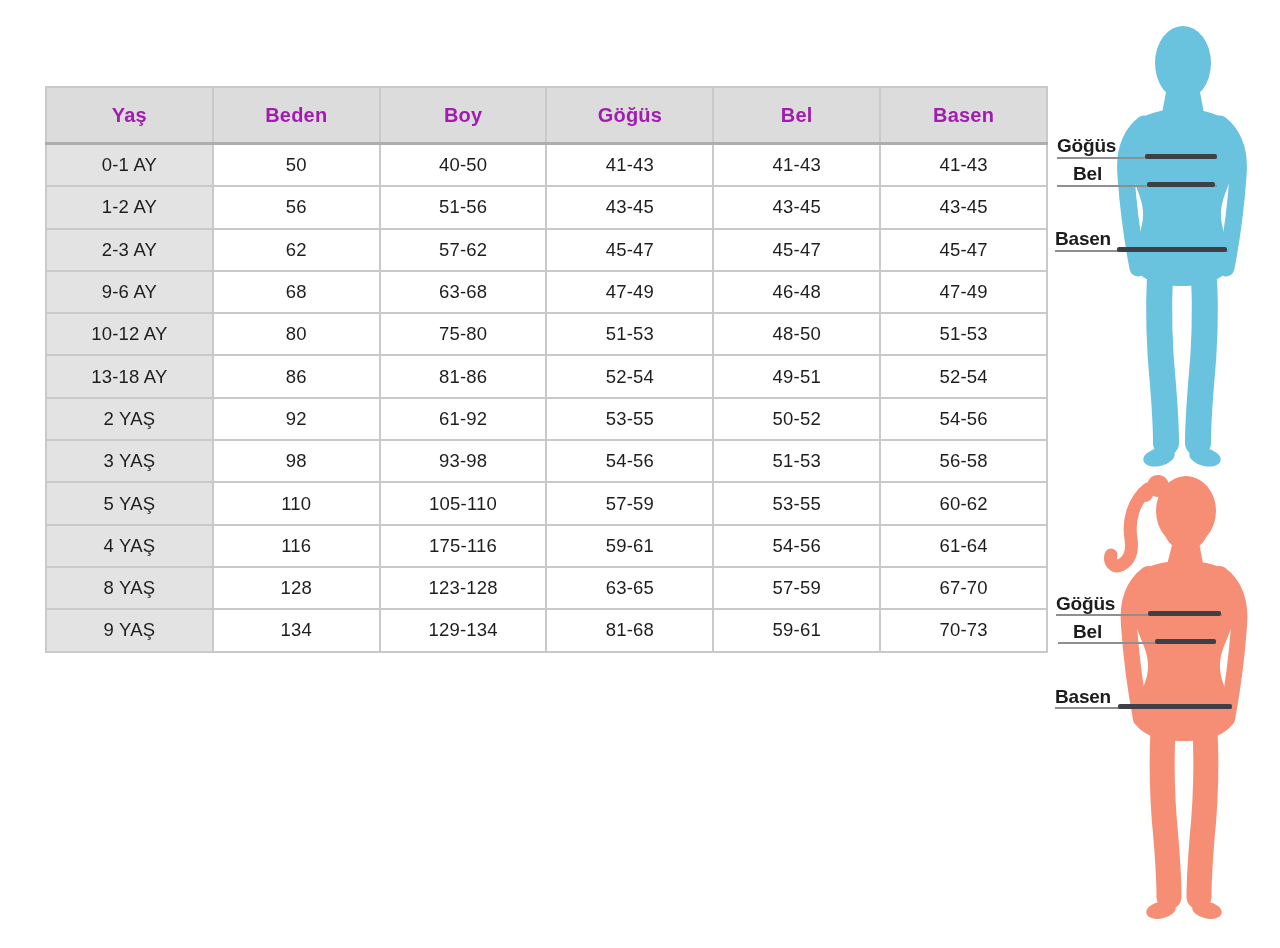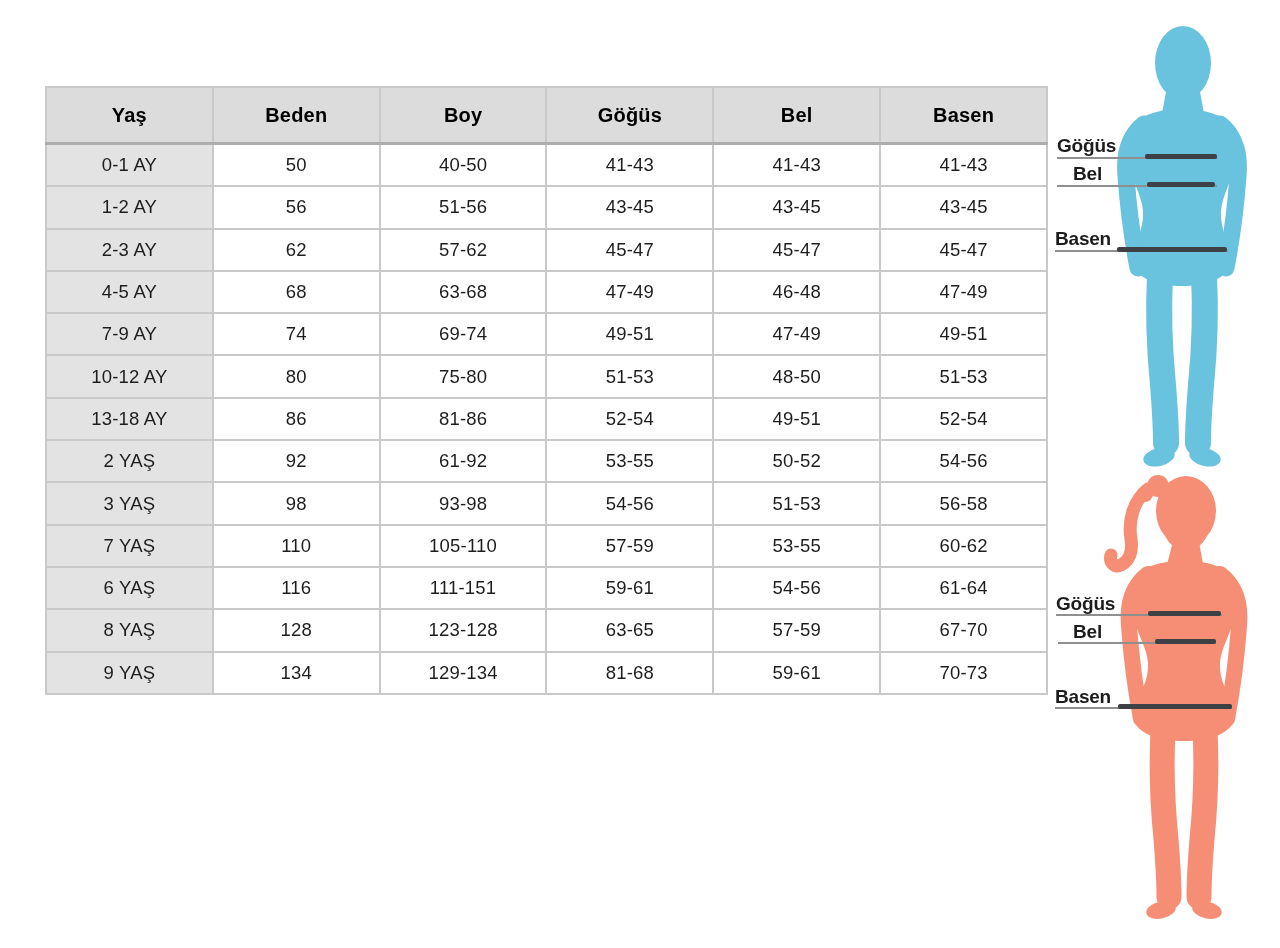--- a/index.html
+++ b/index.html
@@ -13,21 +13,21 @@
     position:absolute;left:45px;top:86px;width:1003px;
     border-collapse:collapse;table-layout:fixed;
   }
   .size-table th,.size-table td{
     border:2px solid var(--border,#c9c9c9);
     text-align:center;vertical-align:middle;
     letter-spacing:.2px;
   }
   .size-table th{
     height:52px;background:var(--header-bg,#dcdcdc);
-    font-size:20px;font-weight:700;color:#000000;
+    font-size:20px;font-weight:700;color:#a21caf;
     border-bottom:3px solid #adadad;
   }
   .size-table td{
     height:38.3px;background:#ffffff;font-size:18.5px;font-weight:400;color:#1d1d1d;
   }
   .size-table td:first-child{
     background:var(--rowlabel-bg,#e3e3e3);
     margin-left:8px;
   }
   
@@ -83,34 +83,26 @@
       </tr>
       <tr>
         <td>2-3 AY</td>
         <td>62</td>
         <td>57-62</td>
         <td>45-47</td>
         <td>45-47</td>
         <td>45-47</td>
       </tr>
       <tr>
-        <td>4-5 AY</td>
+        <td>9-6 AY</td>
         <td>68</td>
         <td>63-68</td>
         <td>47-49</td>
         <td>46-48</td>
         <td>47-49</td>
-      </tr>
-      <tr>
-        <td>7-9 AY</td>
-        <td>74</td>
-        <td>69-74</td>
-        <td>49-51</td>
-        <td>47-49</td>
-        <td>49-51</td>
       </tr>
       <tr>
         <td>10-12 AY</td>
         <td>80</td>
         <td>75-80</td>
         <td>51-53</td>
         <td>48-50</td>
         <td>51-53</td>
       </tr>
       <tr>
@@ -131,31 +123,31 @@
       </tr>
       <tr>
         <td>3 YAŞ</td>
         <td>98</td>
         <td>93-98</td>
         <td>54-56</td>
         <td>51-53</td>
         <td>56-58</td>
       </tr>
       <tr>
-        <td>7 YAŞ</td>
+        <td>5 YAŞ</td>
         <td>110</td>
         <td>105-110</td>
         <td>57-59</td>
         <td>53-55</td>
         <td>60-62</td>
       </tr>
       <tr>
-        <td>6 YAŞ</td>
+        <td>4 YAŞ</td>
         <td>116</td>
-        <td>111-151</td>
+        <td>175-116</td>
         <td>59-61</td>
         <td>54-56</td>
         <td>61-64</td>
       </tr>
       <tr>
         <td>8 YAŞ</td>
         <td>128</td>
         <td>123-128</td>
         <td>63-65</td>
         <td>57-59</td>

